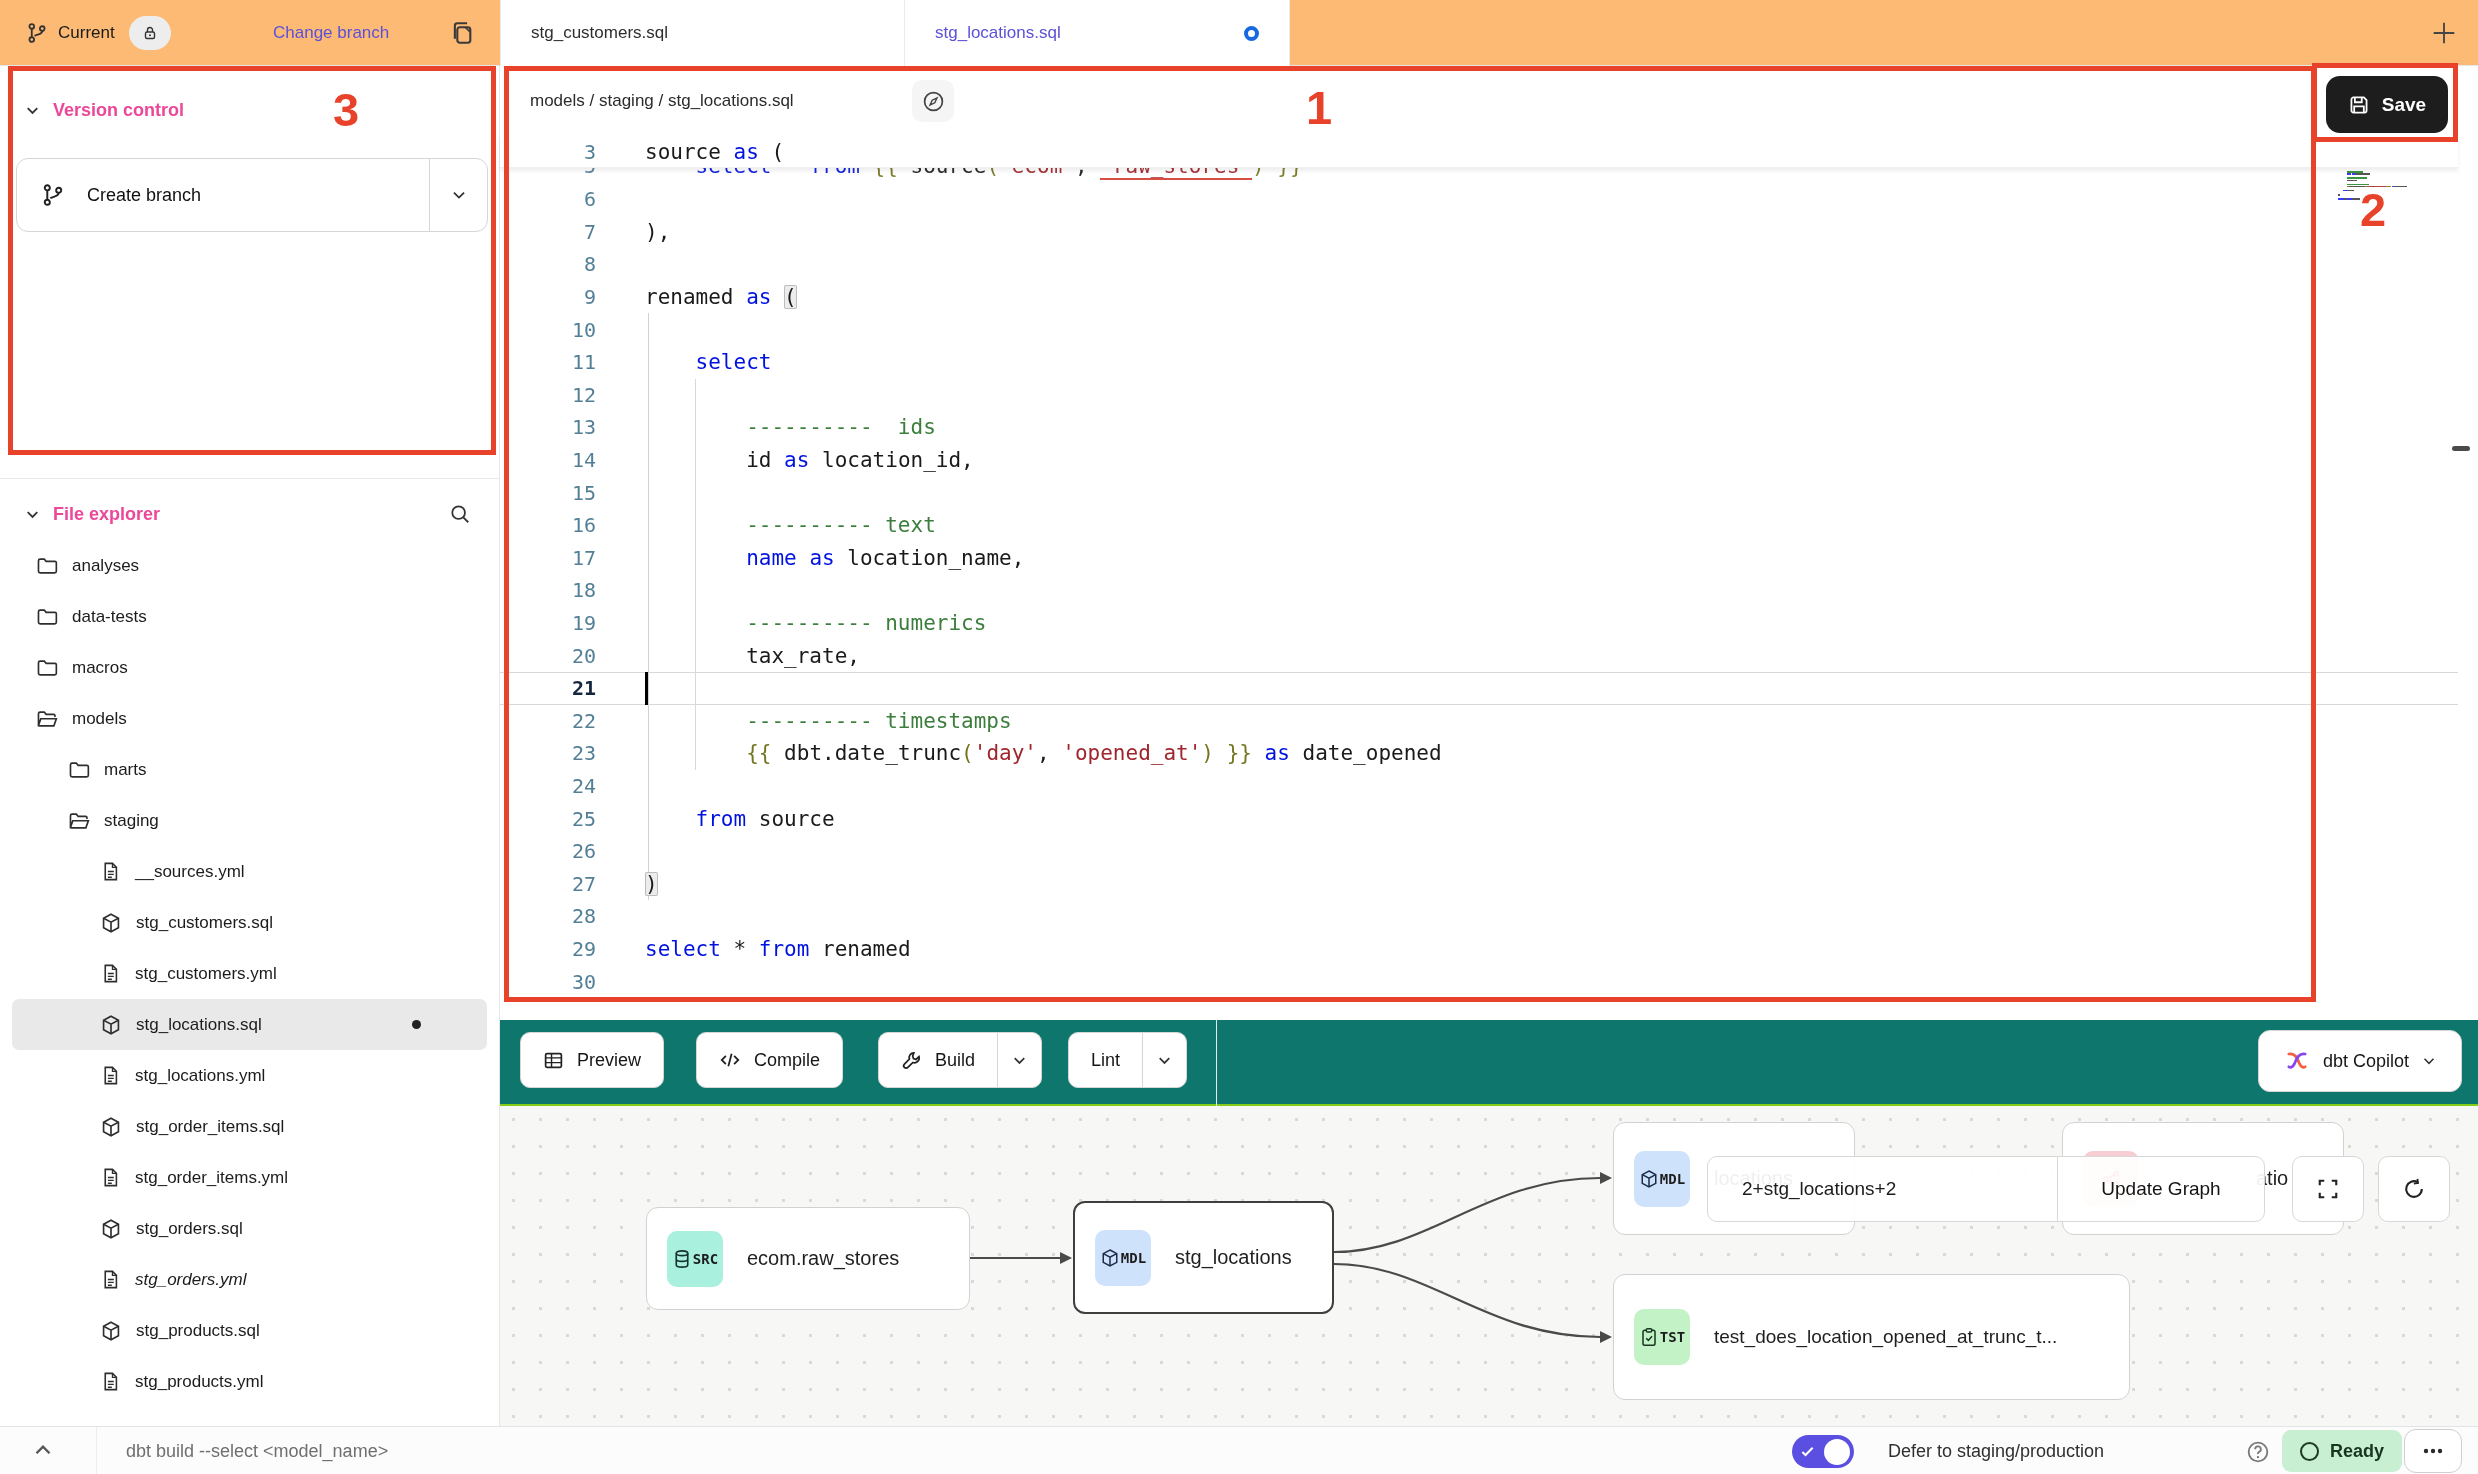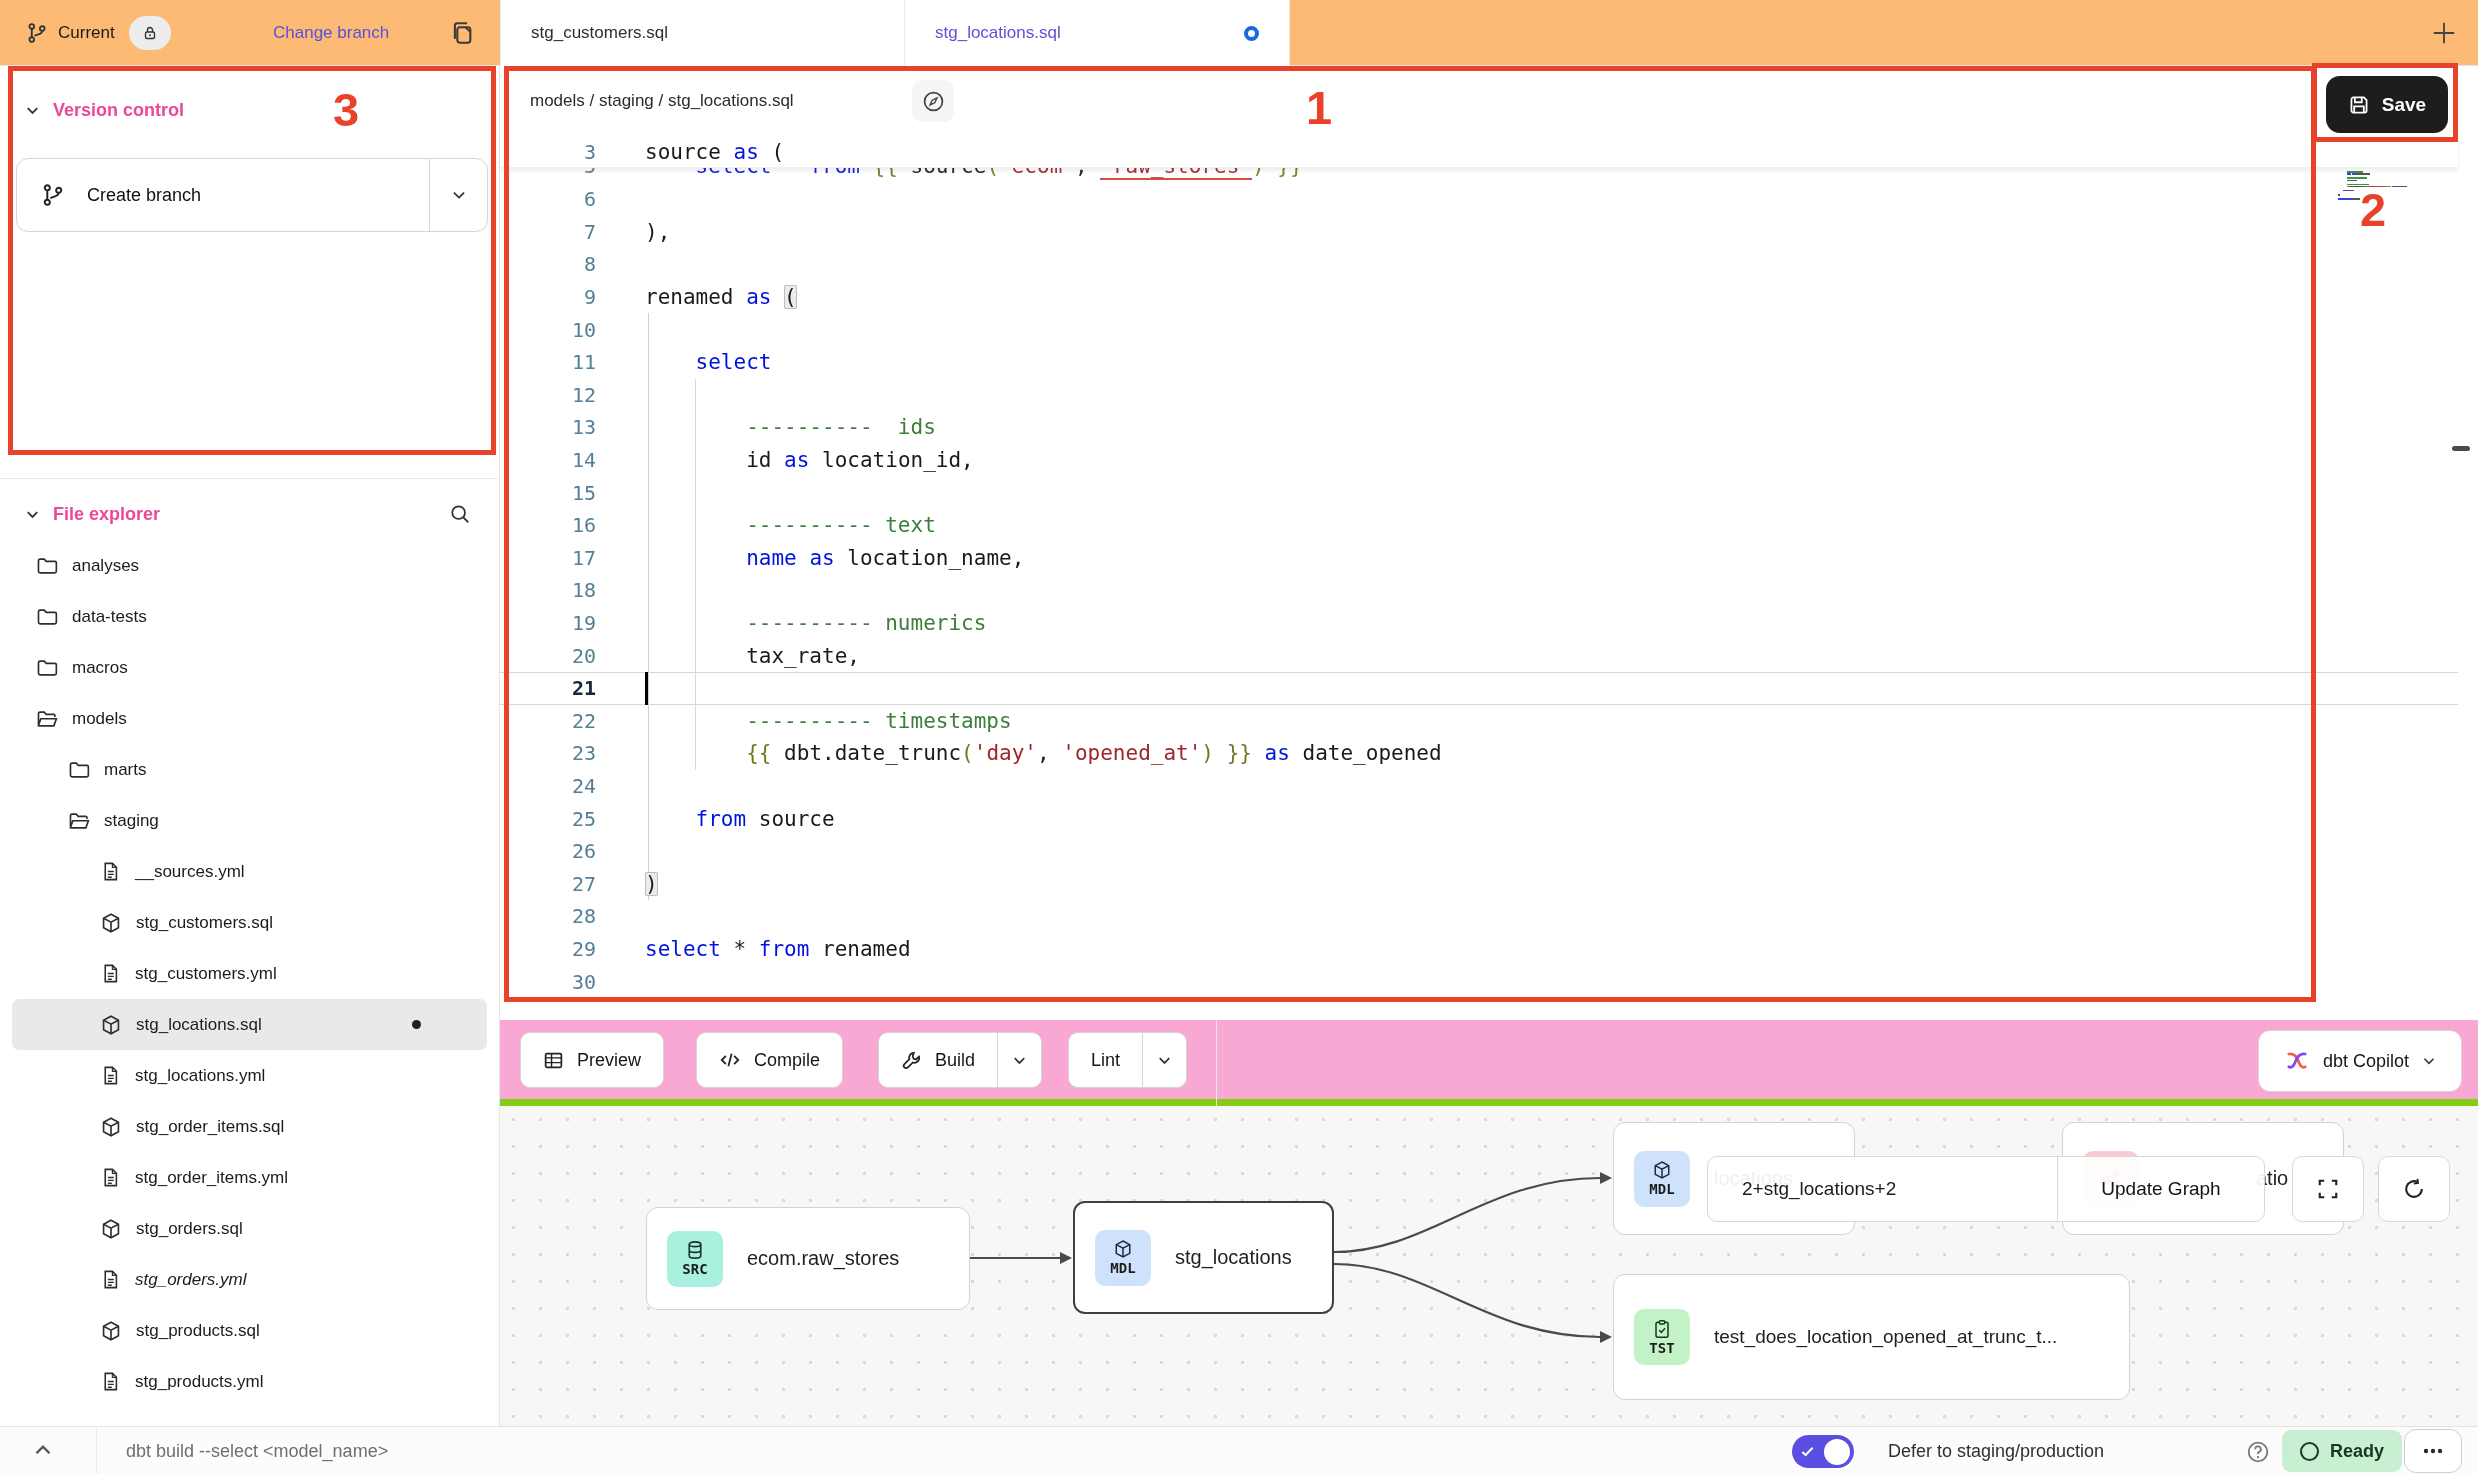--- a/index.html
+++ b/index.html
@@ -66,37 +66,37 @@
   #guide-a{position:absolute;left:148px;top:178px;width:1px;height:587px;background:#d2d2d2}
   #guide-b{position:absolute;left:195px;top:244px;width:1px;height:391px;background:#d8d8d8}
   #cursor{position:absolute;left:145px;top:537px;width:3px;height:33px;background:#000;z-index:2}
   #minimap{position:absolute;left:1838px;top:80px;width:120px}
   .mrow{height:1.5px;margin-bottom:.6px;white-space:nowrap;font-size:0}
   .mrow i{display:inline-block;height:1.5px;vertical-align:top}
   #scroll-handle{position:absolute;left:1952px;top:380px;width:18px;height:5px;border-radius:3px;background:#4a4a4a}
 
   
   #bottom{position:absolute;left:500px;top:1020px;width:1978px;height:406px}
-  #toolbar{position:absolute;left:0;top:0;width:100%;height:86px;background:#f9a8d4;border-bottom:7px solid #84cc16}
+  #toolbar{position:absolute;left:0;top:0;width:100%;height:86px;background:#0f766e;border-bottom:2px solid #84cc16}
   .tbtn{position:absolute;top:12px;height:56px;border:1px solid var(--btn-border);border-radius:10px;background:#fff;display:flex;align-items:center;font-size:18px;color:#161616;cursor:pointer}
   .tbtn .main{display:flex;align-items:center;gap:13px;padding:0 22px;height:100%}
   .tbtn .dd{width:44px;height:100%;border-left:1px solid var(--btn-border);display:flex;align-items:center;justify-content:center;color:#333}
   #btn-preview{left:20px} #btn-compile{left:196px} #btn-build{left:378px} #btn-lint{left:568px}
   #tb-divider{position:absolute;left:716px;top:0;width:1px;height:86px;background:#e8e8e8}
   #panel-tabs{position:absolute;left:762px;top:0;height:86px;display:flex;gap:56px}
   .ptab{position:relative;height:86px;display:flex;align-items:center;font-size:18px;color:#1c1c1c;cursor:pointer;padding:0 8px}
   .ptab.active::after{content:"";position:absolute;left:-8px;right:-8px;bottom:0;height:5px;background:#6f6f6f;border-radius:2px}
   #copilot-btn{position:absolute;left:1758px;top:10px;width:204px;height:62px;border:1px solid var(--btn-border);border-radius:12px;background:#fff;display:flex;align-items:center;justify-content:center;gap:12px;font-size:18px;font-weight:500;color:#161616;cursor:pointer}
 
   
   #canvas{position:absolute;left:0;top:86px;width:1978px;height:320px;background-color:#f7f7f5;background-image:radial-gradient(circle,#d9d9d6 1.6px,transparent 1.9px);background-size:27px 27px}
   #edges{position:absolute;left:0;top:0;z-index:1}
   .node{position:absolute;background:#fff;border:1.5px solid #d2d2d2;border-radius:12px;display:flex;align-items:center;gap:24px;padding-left:20px;z-index:2}
   .node.selected{border:2.5px solid #3f3f3f}
-  .badge{width:56px;height:56px;border-radius:10px;display:flex;flex-direction:column;align-items:center;justify-content:center;gap:1px;flex:0 0 auto}
+  .badge{width:56px;height:56px;border-radius:10px;display:flex;flex-direction:row;align-items:center;justify-content:center;gap:1px;flex:0 0 auto}
   .badge .bl{font-size:14px;font-weight:600;color:#1c1c1c;font-family:"DejaVu Sans Mono",monospace}
   .badge.teal{background:#a9f0df} .badge.blue{background:#cfe2fb} .badge.green{background:#c2f2c6} .badge.pink{background:#f7ccd3}
   .node .nlabel{font-size:20px;color:#1f1f1f;white-space:nowrap}
   #node-src{left:146px;top:101px;width:324px;height:103px}
   #node-main{left:573px;top:95px;width:261px;height:113px}
   #node-mdl2{left:1113px;top:16px;width:242px;height:113px}
   #node-pink{left:1562px;top:16px;width:282px;height:113px}
   #node-pink .nlabel{position:absolute;left:193px;top:44px}
   #node-tst{left:1113px;top:168px;width:517px;height:126px}
   #node-tst .nlabel{font-size:19px}

